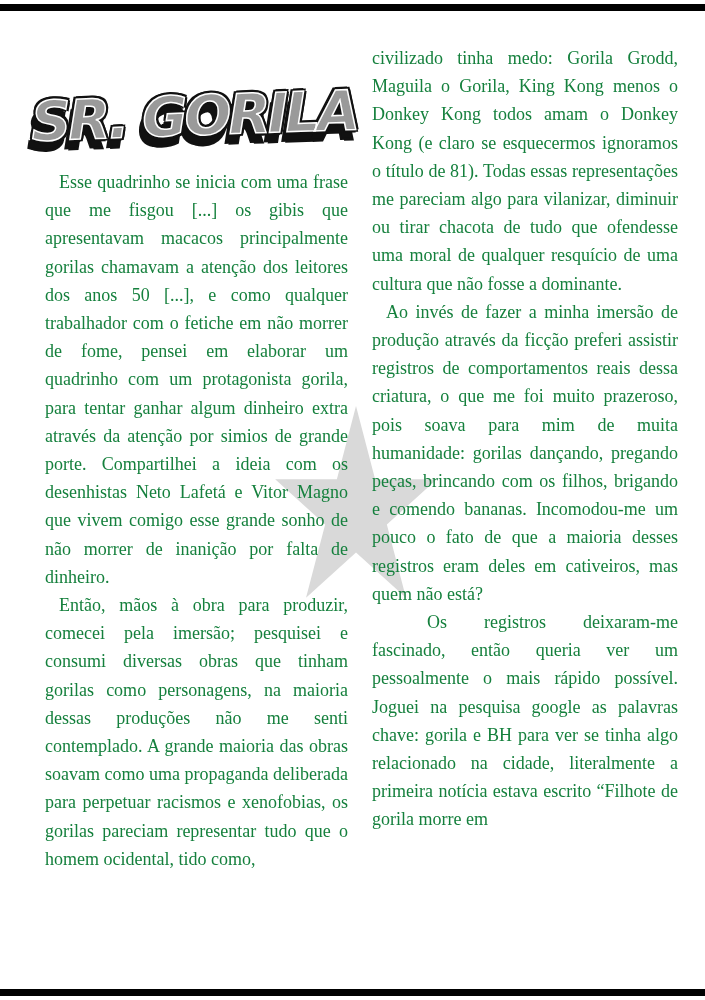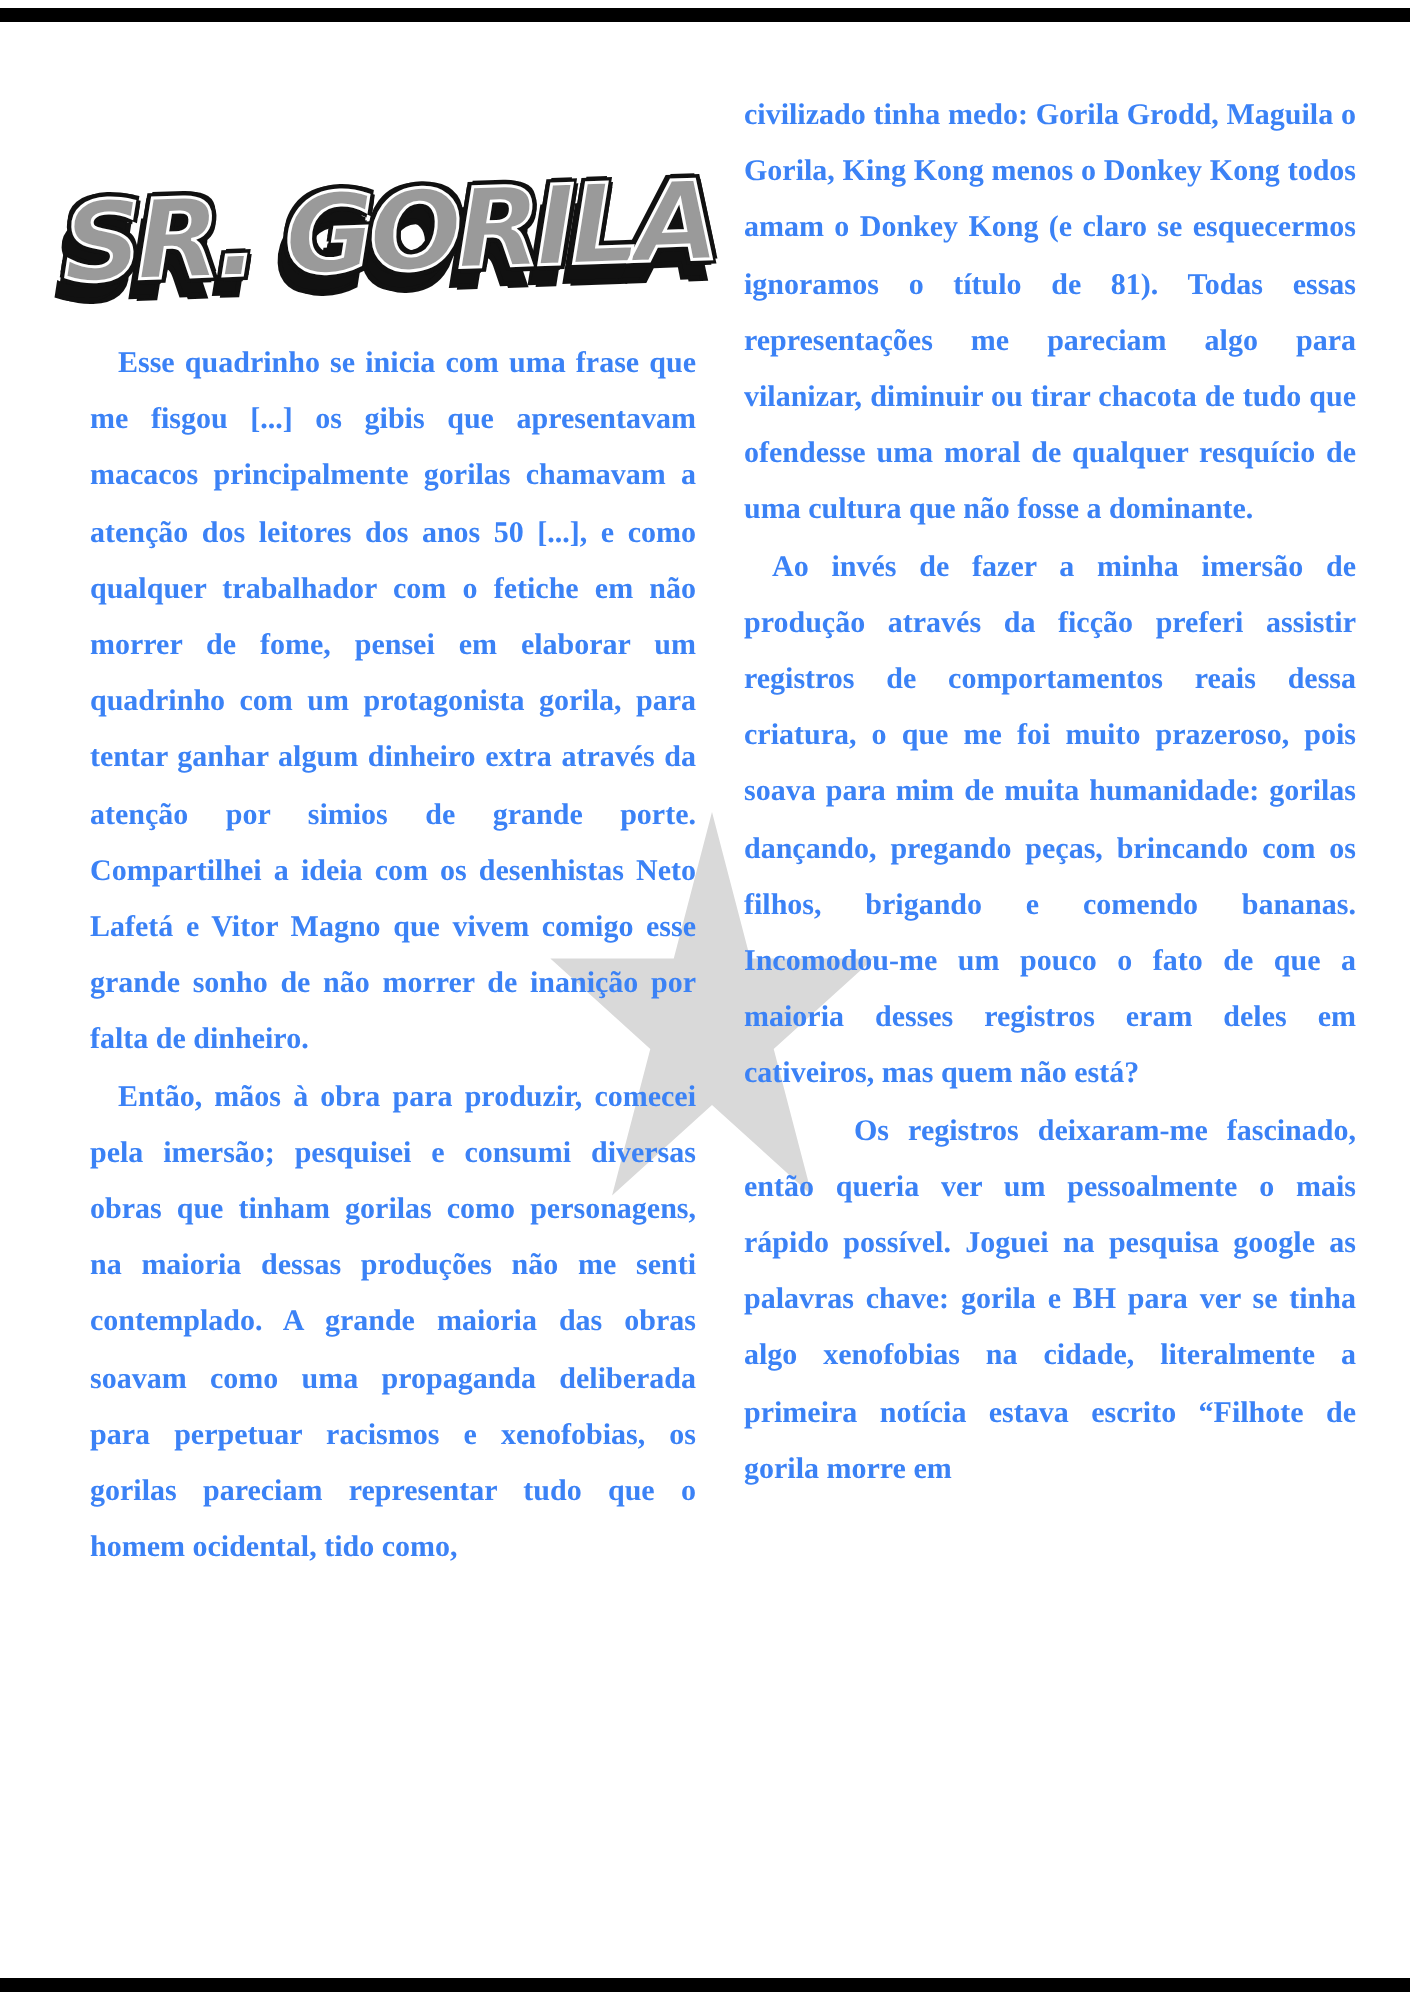--- a/index.html
+++ b/index.html
@@ -56,25 +56,24 @@
     text-shadow:
       3px 0 0 #111, -3px 0 0 #111, 0 3px 0 #111, 0 -3px 0 #111,
       2.5px 2.5px 0 #111, -2.5px 2.5px 0 #111,
       2.5px -2.5px 0 #111, -2.5px -2.5px 0 #111,
       -4px 8px 0 #111, -6px 10px 0 #111, -2px 11px 0 #111;
   }
 
   .col {
     position: absolute;
     z-index: 1;
-    font-size: 15px;
+    font-size: 18px;
     line-height: 28.2px;
     text-align: justify;
-    color: #3b82f6;
-    font-weight: bold;
+    color: #15803d;
   }
   .col-left {
     left: 45px;
     top: 168px;
     width: 303px;
   }
   .col-right {
     left: 372px;
     top: 44px;
     width: 306px;
@@ -102,18 +101,18 @@
   <div class="comic-title">SR. GORILA</div>
 
   <div class="col col-left">
     <p class="indent-sm">Esse quadrinho se inicia com uma frase que me fisgou [...] os gibis que apresentavam macacos principalmente gorilas chamavam a atenção dos leitores dos anos 50 [...], e como qualquer trabalhador com o fetiche em não morrer de fome, pensei em elaborar um quadrinho com um protagonista gorila, para tentar ganhar algum dinheiro extra através da atenção por simios de grande porte. Compartilhei a ideia com os desenhistas Neto Lafetá e Vitor Magno que vivem comigo esse grande sonho de não morrer de inanição por falta de dinheiro.</p>
     <p class="indent-sm">Então, mãos à obra para produzir, comecei pela imersão; pesquisei e consumi diversas obras que tinham gorilas como personagens, na maioria dessas produções não me senti contemplado. A grande maioria das obras soavam como uma propaganda deliberada para perpetuar racismos e xenofobias, os gorilas pareciam representar tudo que o homem ocidental, tido como,</p>
   </div>
 
   <div class="col col-right">
     <p>civilizado tinha medo: Gorila Grodd, Maguila o Gorila, King Kong menos o Donkey Kong todos amam o Donkey Kong (e claro se esquecermos ignoramos o título de 81). Todas essas representações me pareciam algo para vilanizar, diminuir ou tirar chacota de tudo que ofendesse uma moral de qualquer resquício de uma cultura que não fosse a dominante.</p>
     <p class="indent-sm">Ao invés de fazer a minha imersão de produção através da ficção preferi assistir registros de comportamentos reais dessa criatura, o que me foi muito prazeroso, pois soava para mim de muita humanidade: gorilas dançando, pregando peças, brincando com os filhos, brigando e comendo bananas. Incomodou-me um pouco o fato de que a maioria desses registros eram deles em cativeiros, mas quem não está?</p>
-    <p class="indent-lg">Os registros deixaram-me fascinado, então queria ver um pessoalmente o mais rápido possível. Joguei na pesquisa google as palavras chave: gorila e BH para ver se tinha algo xenofobias na cidade, literalmente a primeira notícia estava escrito “Filhote de gorila morre em</p>
+    <p class="indent-lg">Os registros deixaram-me fascinado, então queria ver um pessoalmente o mais rápido possível. Joguei na pesquisa google as palavras chave: gorila e BH para ver se tinha algo relacionado na cidade, literalmente a primeira notícia estava escrito “Filhote de gorila morre em</p>
   </div>
 
   <div class="edge-bar bottom"></div>
 
 </div>
 
 </body></html>

